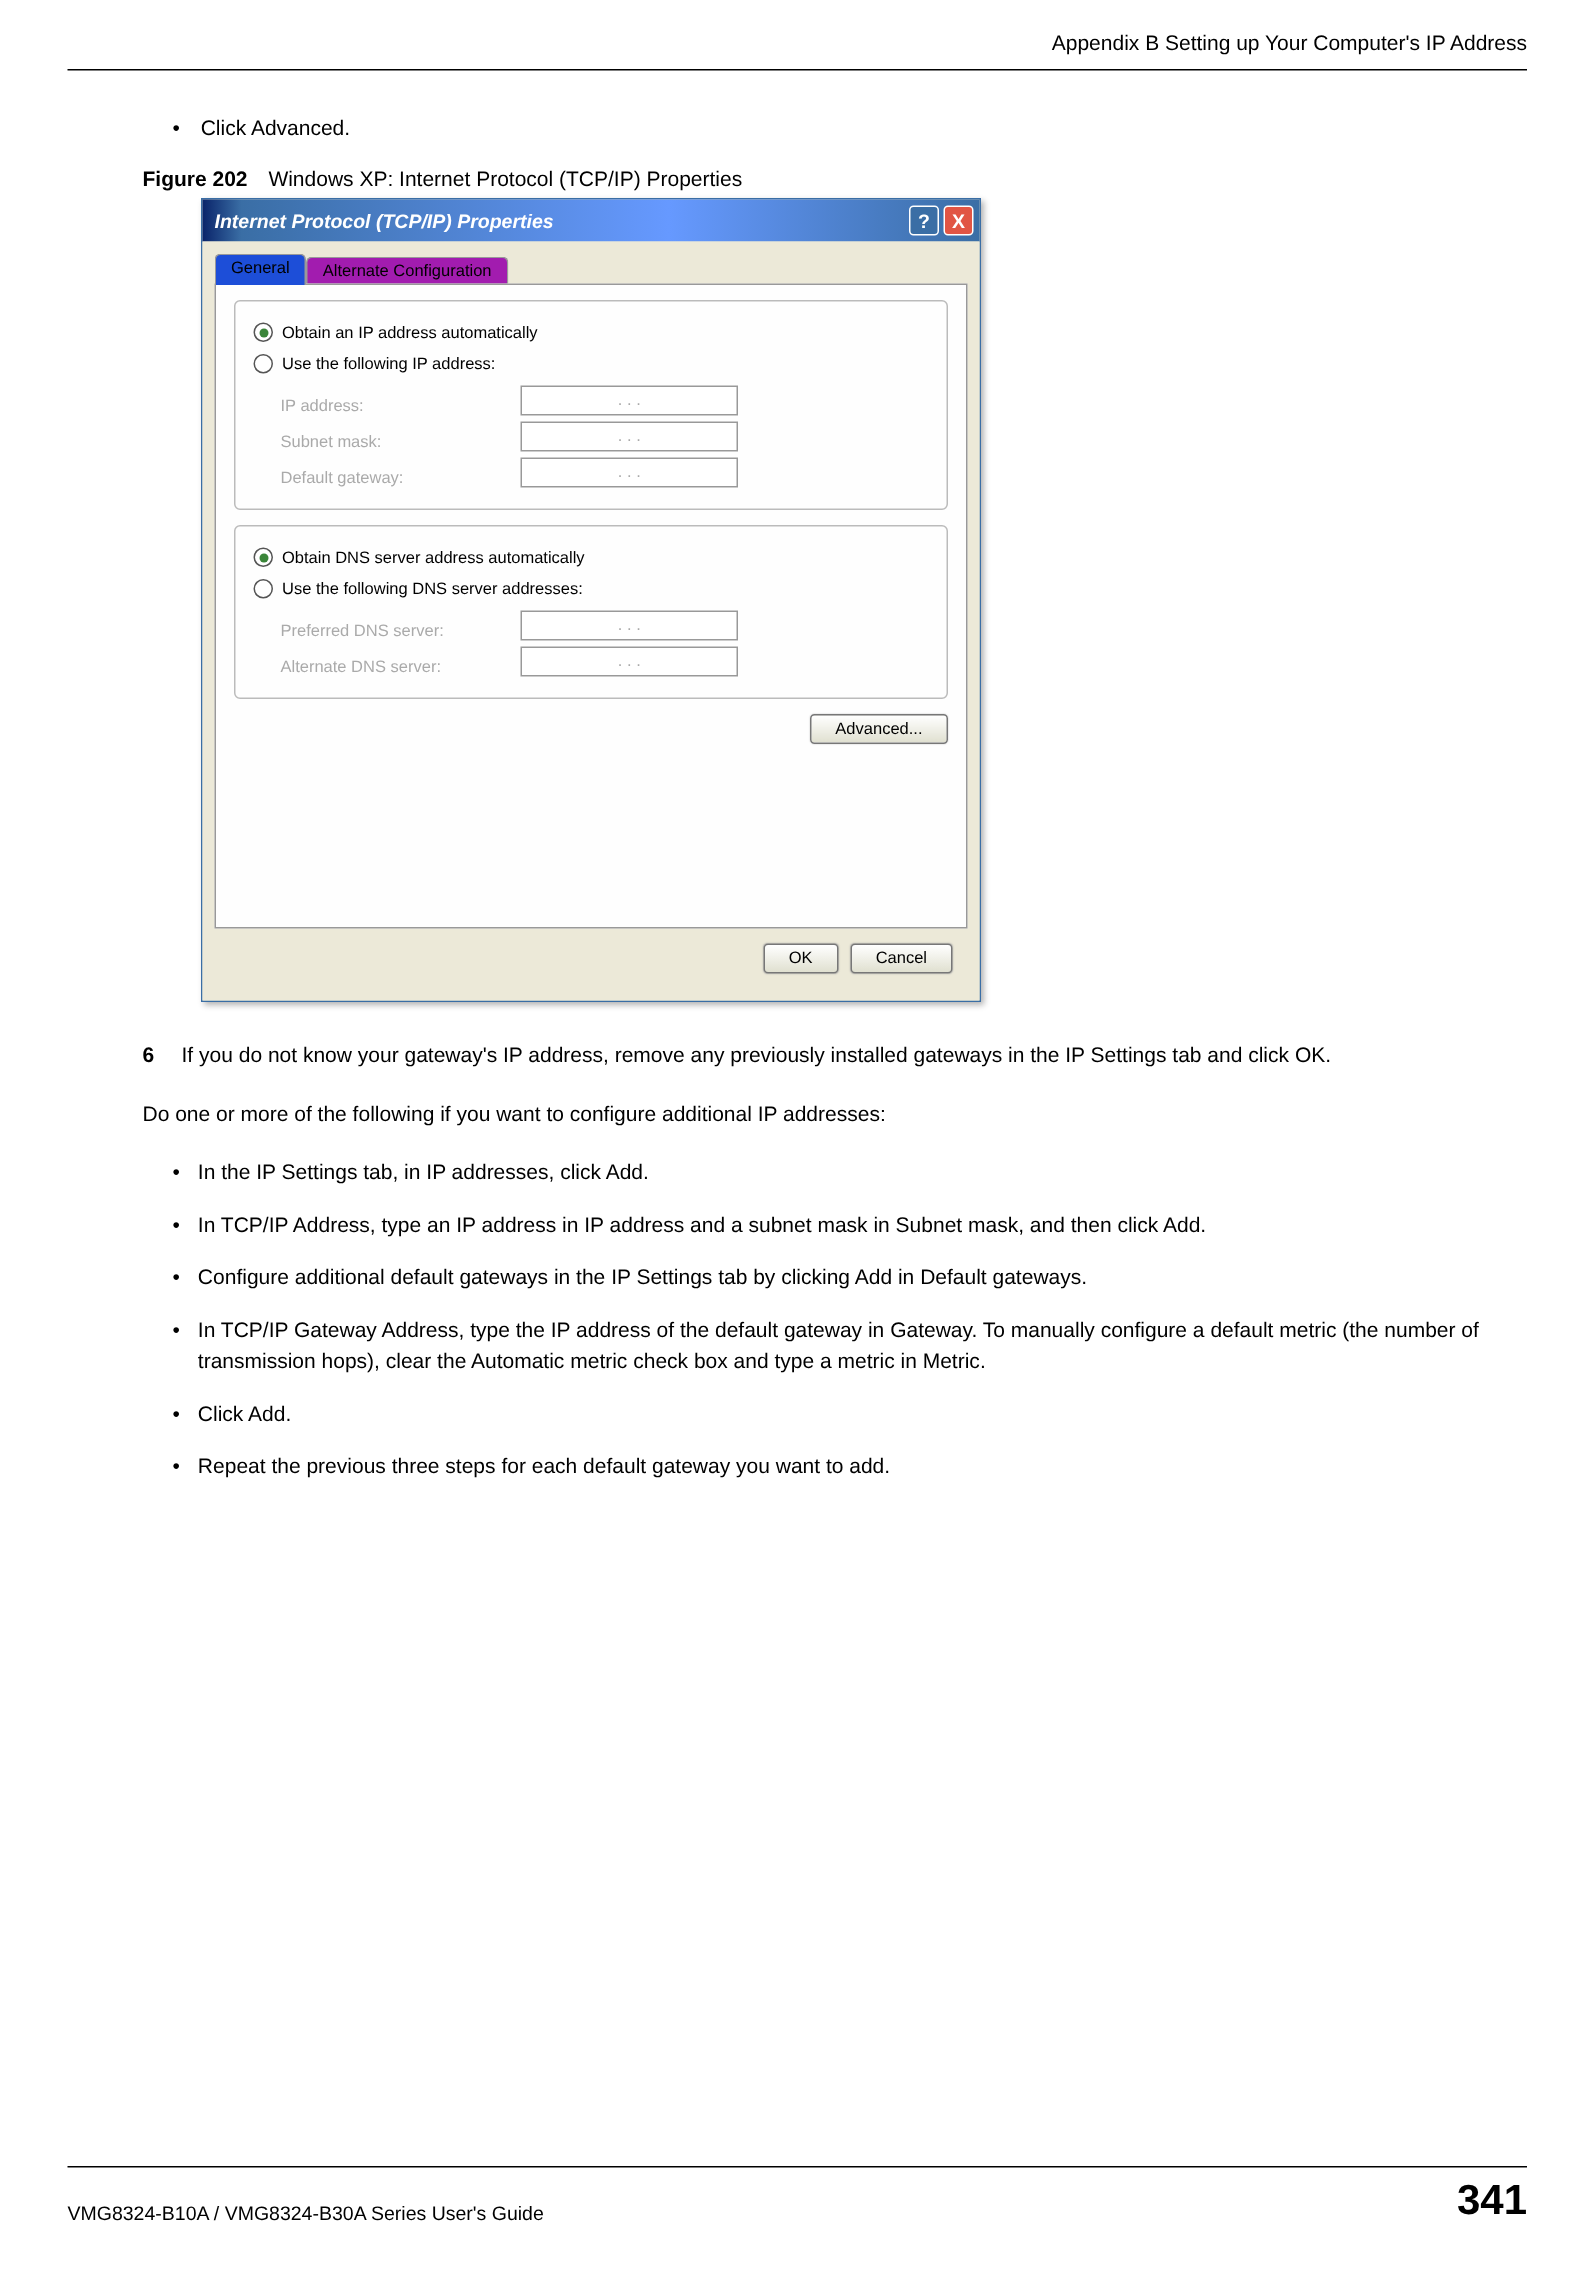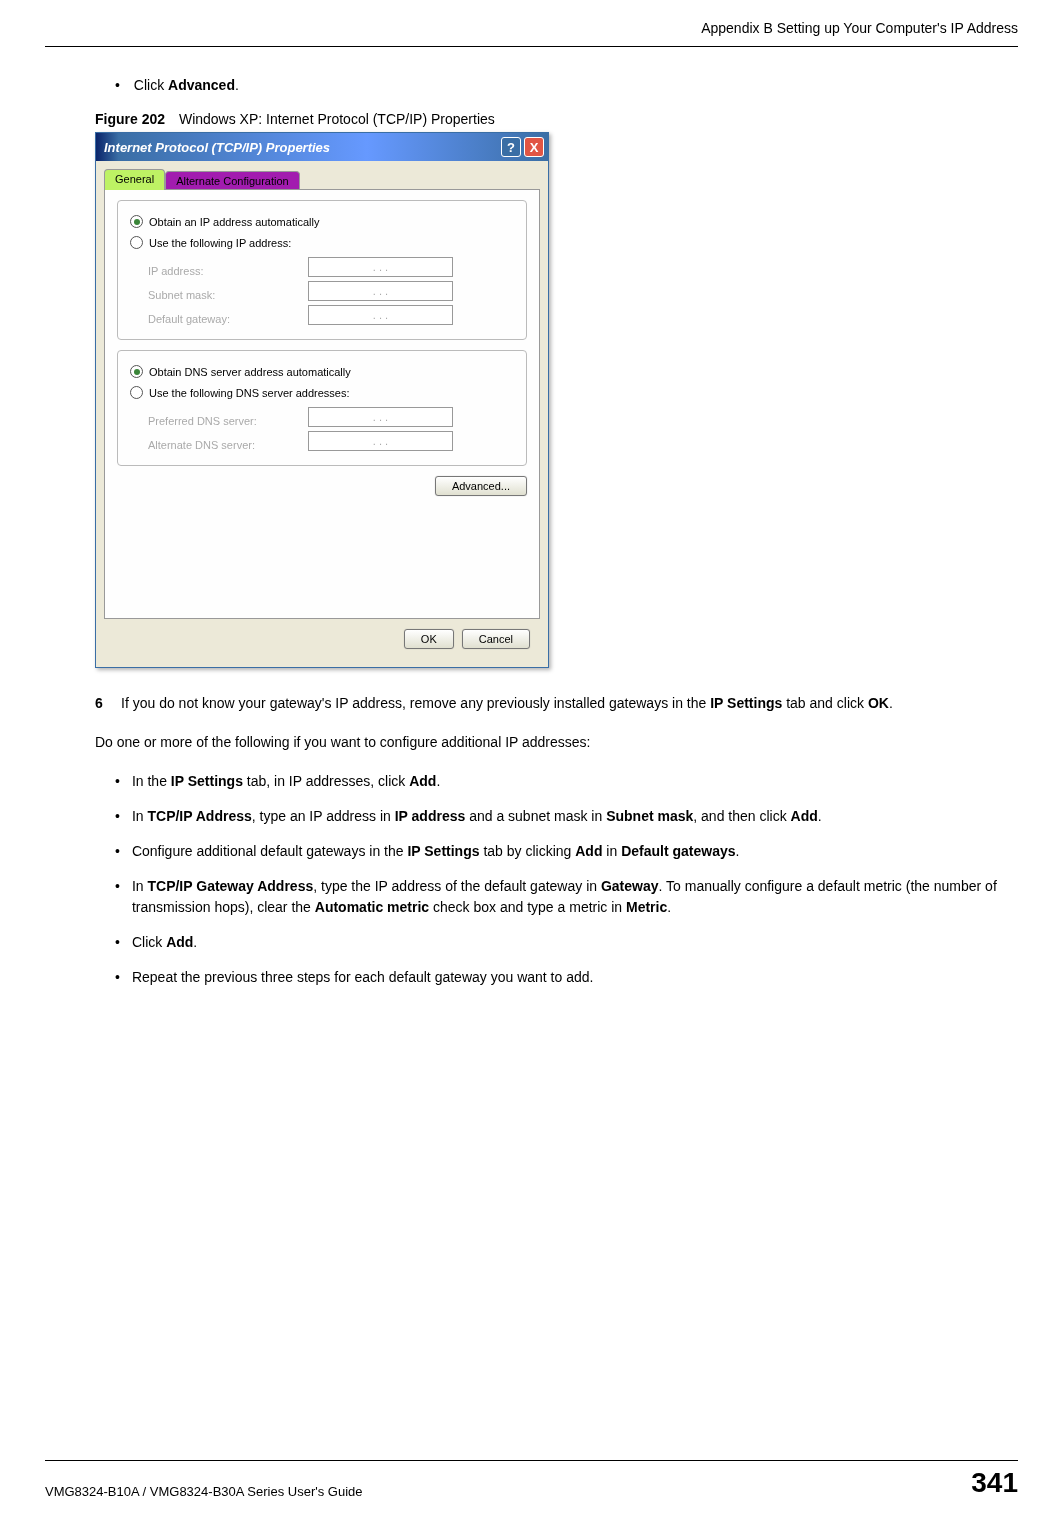--- a/index.html
+++ b/index.html
@@ -21,37 +21,38 @@
     }
     .header-line {
       border-top: 1px solid #000;
       margin-bottom: 30px;
     }
     .bullet-line {
       margin-left: 70px;
       margin-bottom: 18px;
     }
     .bullet-line::before { content: "•"; margin-right: 10px; }
-    .bold { font-weight: bold; }
+    .bold { font-weight: normal; }
     .figure-caption {
       margin-left: 50px;
       margin-bottom: 5px;
       font-size: 14px;
     }
     .figure-caption .fig-label { font-weight: bold; margin-right: 10px; }
 
     
     .dialog-wrap { margin-left: 50px; margin-bottom: 25px; }
     .dialog {
-      width: 454px;
+      width: 520px;
       border: 1px solid #3a6ea5;
       background: #ece9d8;
       font-family: Tahoma, Arial, sans-serif;
       font-size: 11px;
       box-shadow: 2px 2px 4px rgba(0,0,0,0.3);
+      margin-left: 39px;
     }
     .titlebar {
       background: linear-gradient(90deg, #0a246a 0%, #3a6ea5 5%, #6699ff 60%, #3a6ea5 100%);
       color: #fff;
       font-weight: bold;
       font-style: italic;
       font-size: 13px;
       padding: 4px 4px 4px 8px;
       display: flex;
       align-items: center;
@@ -65,21 +66,21 @@
       display: flex; align-items: center; justify-content: center;
       font-style: normal;
       font-size: 13px;
       font-weight: bold;
     }
     .tb-help { background: #3a6ea5; color: #fff; }
     .tb-close { background: #e15544; color: #fff; }
     .dialog-body { padding: 8px; background: #ece9d8; }
     .tabs { display: flex; margin-bottom: -1px; }
     .tab {
-      background: #bef264;
+      background: #1d4ed8;
       border: 1px solid #999;
       border-bottom: none;
       border-radius: 4px 4px 0 0;
       padding: 3px 10px;
       font-size: 11px;
       cursor: pointer;
     }
     .tab.inactive { background: #a21caf; margin-top: 2px; }
     .tab.active { position: relative; z-index: 2; }
     .tabcontent {
@@ -140,21 +141,21 @@
 
     .do-one { margin-left: 50px; margin-bottom: 18px; line-height: 1.5; }
 
     .sub-bullets { margin-left: 70px; }
     .sub-bullet { margin-bottom: 14px; line-height: 1.5; display: flex; }
     .sub-bullet::before { content: "•"; margin-right: 12px; flex-shrink: 0; }
     .sub-bullet-text { flex: 1; }
 
     .footer-bar {
       position: absolute;
-      left: 45px; right: 45px; bottom: 25px;
+      left: 45px; right: 45px; bottom: 41px;
       display: flex;
       justify-content: space-between;
       align-items: flex-end;
       border-top: 1px solid #000;
       padding-top: 6px;
       font-size: 13px;
     }
     .page-num { font-size: 28px; font-weight: bold; }
   </style>
 </head>

